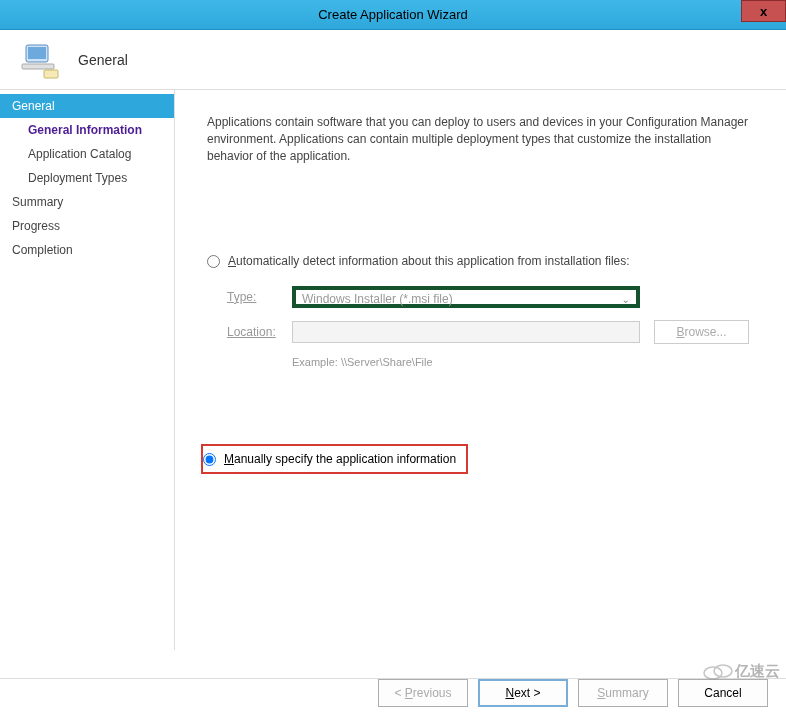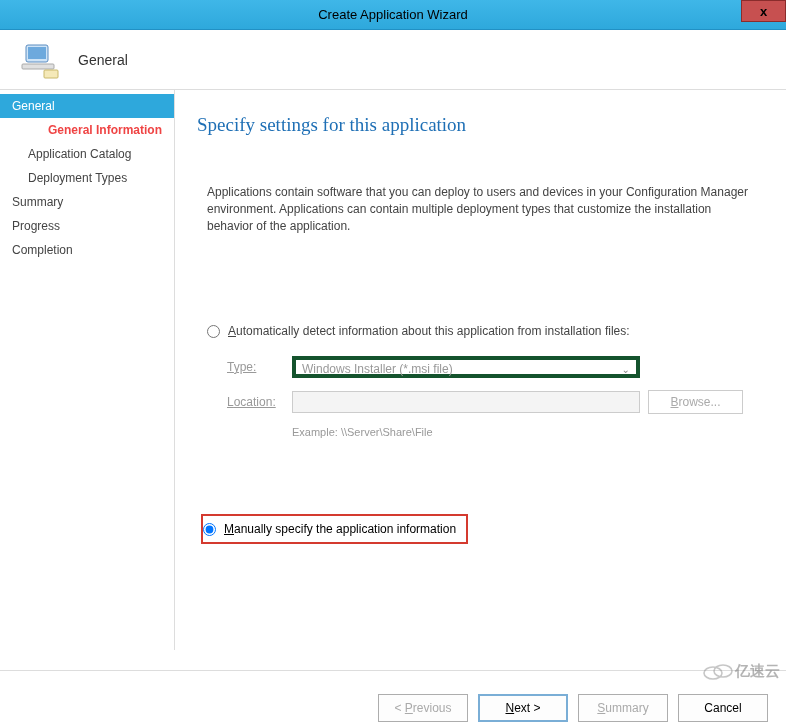--- a/index.html
+++ b/index.html
@@ -11,43 +11,43 @@
 
 .header { height: 60px; display: flex; align-items: center; padding: 0 20px; border-bottom: 1px solid #ddd; }
 .header-icon { width: 40px; height: 40px; margin-right: 18px; }
 .header-title { font-size: 14px; color: #333; }
 
 .body { display: flex; height: 560px; }
 .sidebar { width: 175px; border-right: 1px solid #ddd; padding-top: 4px; }
 .nav-item { padding: 5px 12px; font-size: 12px; color: #444; cursor: pointer; }
 .nav-item.active { background: #2ea8dc; color: #fff; }
 .nav-sub { padding-left: 28px; }
-.nav-item.current-sub { font-weight: 600; color: #ef4444; text-align: right; }
+.nav-item.current-sub { font-weight: 600; color: #4c1d95; }
 
 .main { flex: 1; padding: 24px 20px 10px 22px; position: relative; }
 .page-title { font-family: Georgia, serif; font-size: 19px; color: #1e6fb5; margin-bottom: 48px; }
 .desc { font-size: 12px; color: #444; line-height: 1.4; margin-bottom: 90px; padding-left: 10px; padding-right: 10px; }
 
 .radio-row { display: flex; align-items: center; margin-bottom: 18px; padding-left: 10px; }
 .radio-row input[type=radio] { margin-right: 8px; }
 .radio-row label { font-size: 12px; color: #444; }
 .radio-row.disabled label { color: #444; }
 
 .form-row { display: flex; align-items: center; margin-bottom: 12px; padding-left: 30px; }
 .form-label { width: 65px; font-size: 12px; color: #999; text-decoration: underline; }
 .select-box { width: 348px; height: 22px; border: 4px solid #14532d; background: #fff; font-size: 12px; padding: 2px 18px 2px 6px; color: #999; position: relative; }
 .select-caret { position: absolute; right: 6px; top: 4px; font-size: 10px; color: #888; }
 .text-input { width: 348px; height: 22px; border: 1px solid #ccc; background: #f4f4f4; padding: 2px 6px; font-size: 12px; color: #999; }
-.browse-btn { width: 95px; height: 24px; margin-left: 8px; border: 1px solid #ccc; background: #fff; color: #aaa; font-size: 12px; cursor: default; }
+.browse-btn { width: 95px; height: 24px; margin-left: 14px; border: 1px solid #ccc; background: #fff; color: #aaa; font-size: 12px; cursor: default; }
 .example { font-size: 11px; color: #999; padding-left: 95px; margin-top: 2px; margin-bottom: 76px; }
 
 .highlight-box { border: 2px solid #d43a2f; padding: 6px 10px 6px 0; display: inline-flex; align-items: center; margin-left: 4px; }
 .highlight-box input[type=radio] { margin-right: 8px; }
 
-.footer { position: absolute; bottom: 0; left: 0; right: 0; height: 52px; border-top: 1px solid #ddd; display: flex; align-items: flex-end; justify-content: flex-end; padding: 0 18px; gap: 10px; background: #fff; }
+.footer { position: absolute; bottom: 0; left: 0; right: 0; height: 44px; border-top: 1px solid #ddd; display: flex; align-items: flex-start; justify-content: flex-end; padding: 0 18px; gap: 10px; background: #fff; }
 .wiz-btn { width: 90px; height: 28px; font-size: 12px; border: 1px solid #adadad; background: #fdfdfd; cursor: pointer; }
 .wiz-btn.disabled { color: #aaa; cursor: default; }
 .wiz-btn.primary { border: 2px solid #7aaed6; }
 
 .watermark { position: absolute; right: 6px; bottom: 40px; opacity: 0.55; display: flex; align-items: center; gap: 0; pointer-events: none; }
 .watermark-text { font-size: 15px; color: #777; font-weight: 600; }
 .watermark-logo { width: 34px; height: 22px; }
 </style>
 </head>
 <body>
@@ -76,21 +76,20 @@
     <div class="nav-item active"><span>General</span></div>
     <div class="nav-item nav-sub current-sub"><span>General Information</span></div>
     <div class="nav-item nav-sub"><span>Application Catalog</span></div>
     <div class="nav-item nav-sub"><span>Deployment Types</span></div>
     <div class="nav-item"><span>Summary</span></div>
     <div class="nav-item"><span>Progress</span></div>
     <div class="nav-item"><span>Completion</span></div>
   </div>
 
   <div class="main">
-    <div class="page-title">Specify settings for this application</div>
     <div class="desc">Applications contain software that you can deploy to users and devices in your Configuration Manager environment. Applications can contain multiple deployment types that customize the installation behavior of the application.</div>
 
     <div class="radio-row disabled">
       <input type="radio" name="mode" style="">
       <label><span style="text-decoration:underline">A</span><span id="auto-rest">utomatically detect information about this application from installation files:</span></label>
     </div>
 
     <div class="form-row">
       <span class="form-label"><span style="text-decoration:underline">T</span>ype:</span>
       <div class="select-box">

